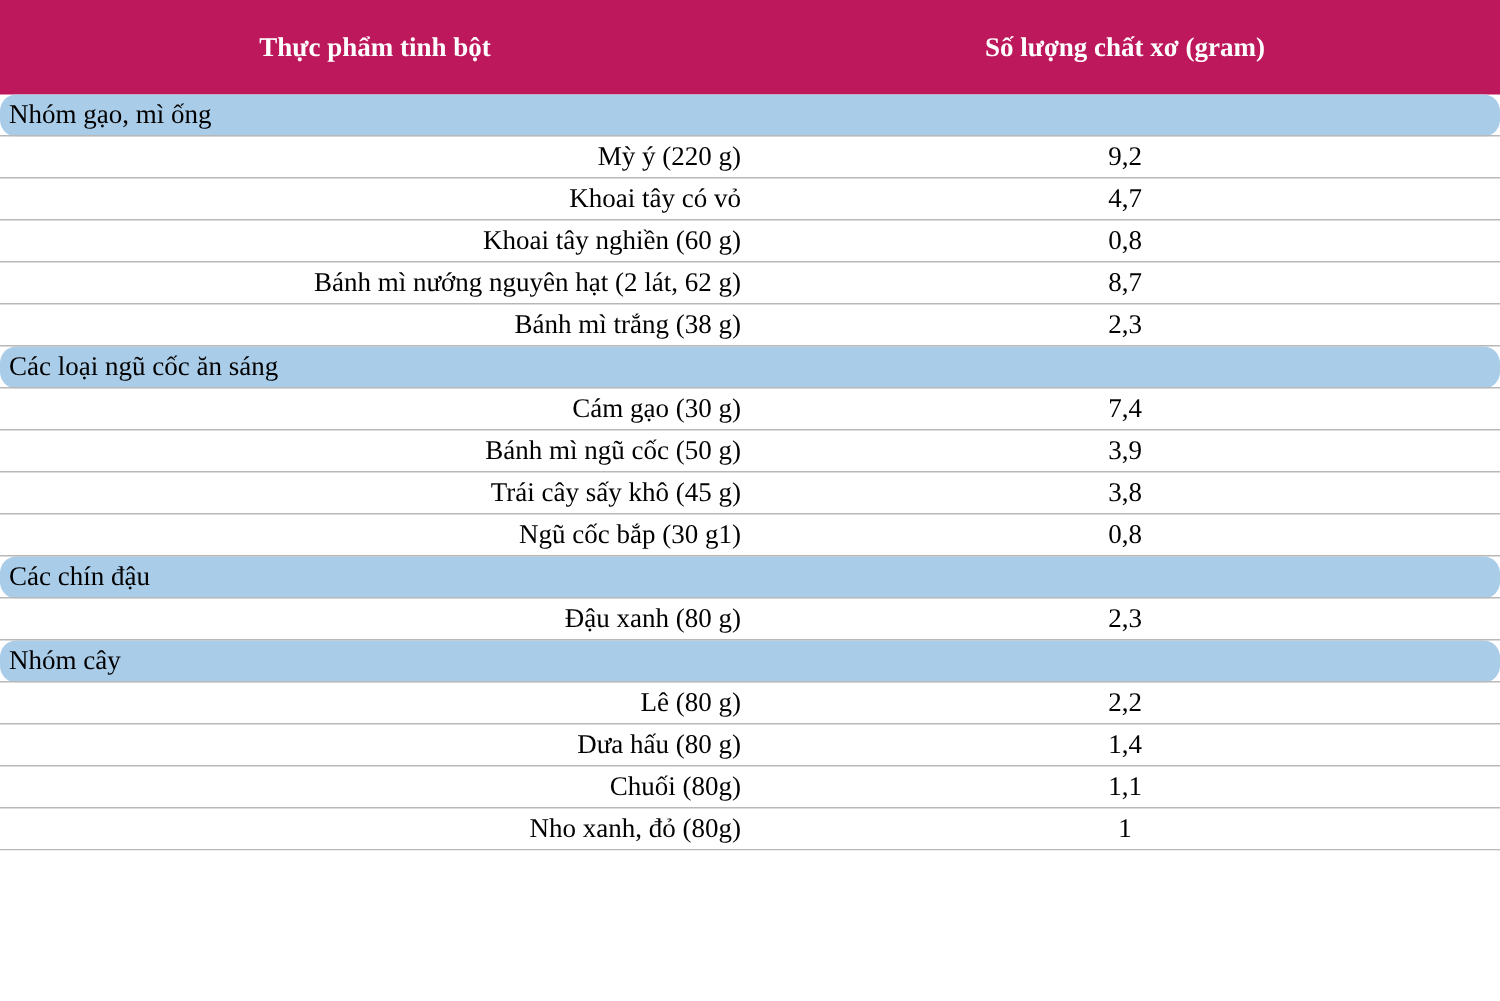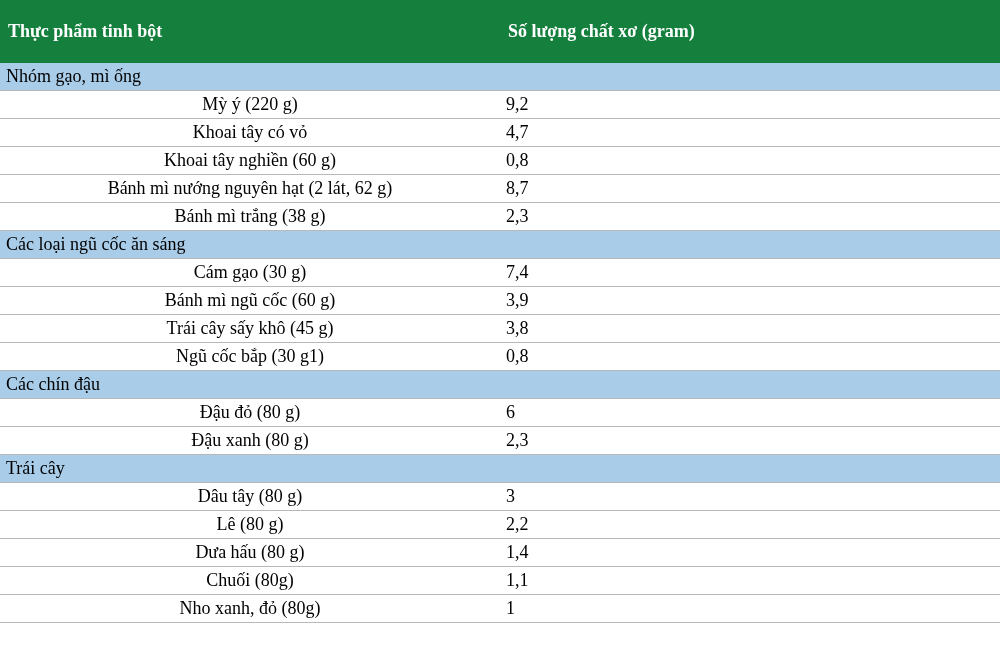--- a/index.html
+++ b/index.html
@@ -13,50 +13,51 @@
       color: #000;
       background: #fff;
       width: 1000px;
       position: relative;
     }
     table {
       width: 100%;
       border-collapse: collapse;
     }
     th {
-      background: #15803d;
+      background: #be185d;
       color: #fff;
       font-weight: bold;
-      text-align: left;
+      text-align: center;
       padding: 21px 8px;
       height: 28px;
     }
     th:first-child {
       width: 50%;
     }
     th:last-child {
       width: 50%;
     }
     tr.group td {
       background: #a9cce8;
       color: #000;
       text-align: left;
       padding: 3px 6px;
       border-bottom: 1px solid #b8b8b8;
+      border-radius: 11px;
     }
     tr.item td {
       background: #fff;
       padding: 3px 6px;
       border-bottom: 1px solid #b8b8b8;
     }
     tr.item td:first-child {
-      text-align: center;
+      text-align: right;
     }
     tr.item td:last-child {
-      text-align: left;
+      text-align: center;
     }
   </style>
 </head>
 <body>
 
 <table>
   <thead>
     <tr>
       <th>Thực phẩm tinh bột</th>
       <th>Số lượng chất xơ (gram)</th>
@@ -87,48 +88,40 @@
         <td>2,3</td>
       </tr>
       <tr class="group">
         <td colspan="2">Các loại ngũ cốc ăn sáng</td>
       </tr>
       <tr class="item">
         <td>Cám gạo (30 g)</td>
         <td>7,4</td>
       </tr>
       <tr class="item">
-        <td>Bánh mì ngũ cốc (60 g)</td>
+        <td>Bánh mì ngũ cốc (50 g)</td>
         <td>3,9</td>
       </tr>
       <tr class="item">
         <td>Trái cây sấy khô (45 g)</td>
         <td>3,8</td>
       </tr>
       <tr class="item">
         <td>Ngũ cốc bắp (30 g1)</td>
         <td>0,8</td>
       </tr>
       <tr class="group">
         <td colspan="2">Các chín đậu</td>
       </tr>
       <tr class="item">
-        <td>Đậu đỏ (80 g)</td>
-        <td>6</td>
-      </tr>
-      <tr class="item">
         <td>Đậu xanh (80 g)</td>
         <td>2,3</td>
       </tr>
       <tr class="group">
-        <td colspan="2">Trái cây</td>
-      </tr>
-      <tr class="item">
-        <td>Dâu tây (80 g)</td>
-        <td>3</td>
+        <td colspan="2">Nhóm cây</td>
       </tr>
       <tr class="item">
         <td>Lê (80 g)</td>
         <td>2,2</td>
       </tr>
       <tr class="item">
         <td>Dưa hấu (80 g)</td>
         <td>1,4</td>
       </tr>
       <tr class="item">

